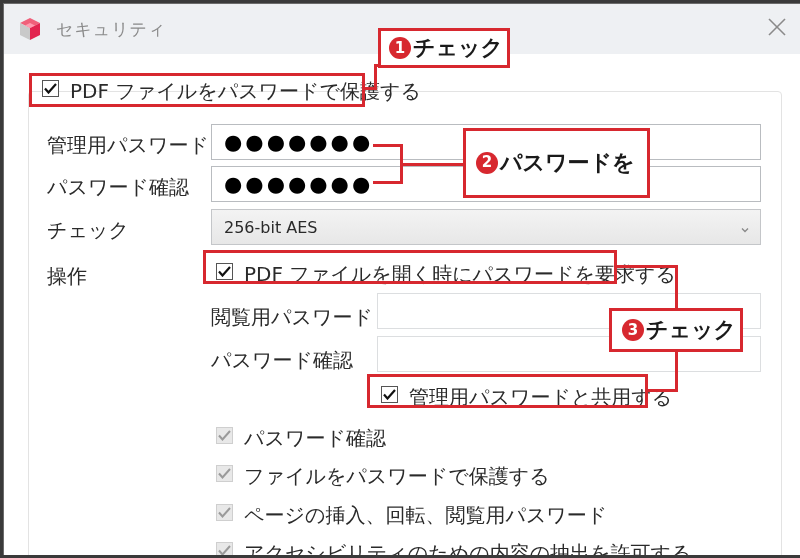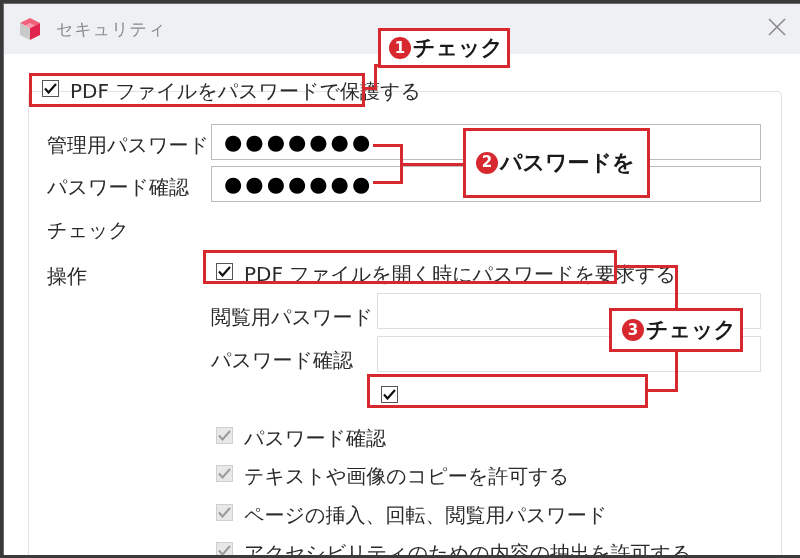--- a/index.html
+++ b/index.html
@@ -104,20 +104,28 @@
   <div class="text-field" style="left:207px; top:120px; width:550px;">
     <span class="dots">●●●●●●●</span>
   </div>
 
   <span class="label" style="left:43px; top:170px;">パスワード確認</span>
   <div class="text-field" style="left:207px; top:162px; width:550px;">
     <span class="dots">●●●●●●●</span>
   </div>
 
   <span class="label" style="left:43px; top:213px;">チェック</span>
+  <div class="select-field" style="left:207px; top:205px; width:550px;">
+    <span>256-bit AES</span>
+    <span class="chevron">
+      <svg width="10" height="10" viewBox="0 0 10 10">
+          <polyline points="2,3.5 5,6.5 8,3.5" fill="none" stroke="#888" stroke-width="1.3"></polyline>
+        </svg>
+    </span>
+  </div>
 
   <span class="label" style="left:43px; top:259px;">操作</span>
 
   <div class="chk" style="left:212px; top:259px;">
     <svg width="13" height="11" viewBox="0 0 13 11">
       <polyline points="1,5.5 4.5,9.5 12,1" fill="none" stroke="#111" stroke-width="2.2"></polyline>
     </svg>
   </div>
   <span class="label" style="left:207px; top:300px;">閲覧用パスワード</span>
 
@@ -129,34 +137,35 @@
   <span class="label" style="left:207px; top:343px;">パスワード確認</span>
   <div class="text-field light" style="left:373px; top:332px; width:384px;">
     <span></span>
   </div>
 
   <div class="chk" style="left:377px; top:382px;">
     <svg width="13" height="11" viewBox="0 0 13 11">
       <polyline points="1,5.5 4.5,9.5 12,1" fill="none" stroke="#111" stroke-width="2.2"></polyline>
     </svg>
   </div>
+  <span class="label" style="left:405px; top:380px;">管理用パスワードと共用する</span>
 
   <div class="chk disabled" style="left:212px; top:423px;">
     <svg width="13" height="11" viewBox="0 0 13 11">
         <polyline points="1,5.5 4.5,9.5 12,1" fill="none" stroke="#9a9a9a" stroke-width="2"></polyline>
       </svg>
   </div>
   <span class="label" style="left:240px; top:421px;">パスワード確認</span>
 
   <div class="chk disabled" style="left:212px; top:461px;">
     <svg width="13" height="11" viewBox="0 0 13 11">
         <polyline points="1,5.5 4.5,9.5 12,1" fill="none" stroke="#9a9a9a" stroke-width="2"></polyline>
       </svg>
   </div>
-  <span class="label" style="left:240px; top:459px;">テキストや画像のコピーを許可する</span>
+  <span class="label" style="left:240px; top:459px;">ファイルをパスワードで保護する</span>
 
   <div class="chk disabled" style="left:212px; top:500px;">
     <svg width="13" height="11" viewBox="0 0 13 11">
         <polyline points="1,5.5 4.5,9.5 12,1" fill="none" stroke="#9a9a9a" stroke-width="2"></polyline>
       </svg>
   </div>
   <span class="label" style="left:240px; top:498px;">ページの挿入、回転、閲覧用パスワード</span>
 
   <div class="chk disabled" style="left:212px; top:538px;">
     <svg width="13" height="11" viewBox="0 0 13 11">

